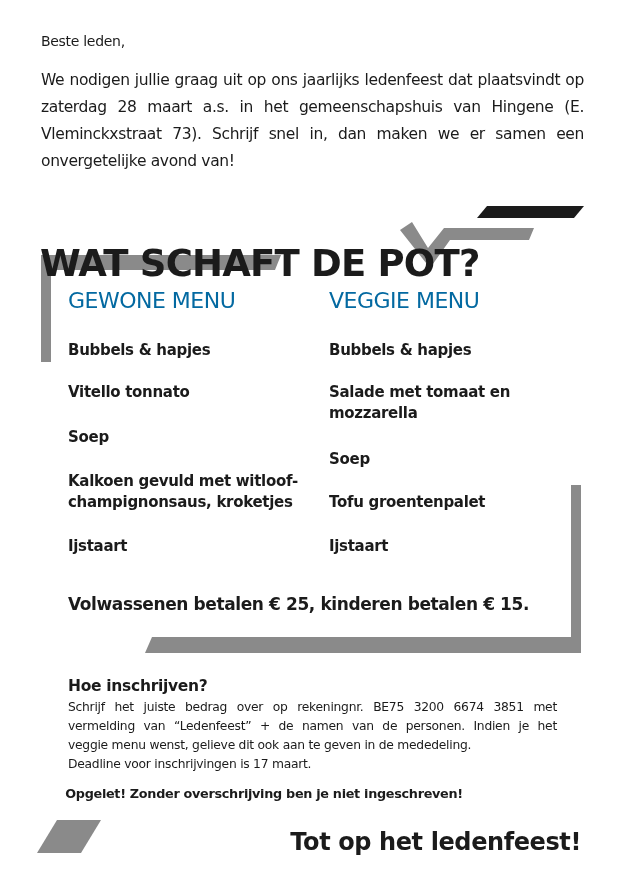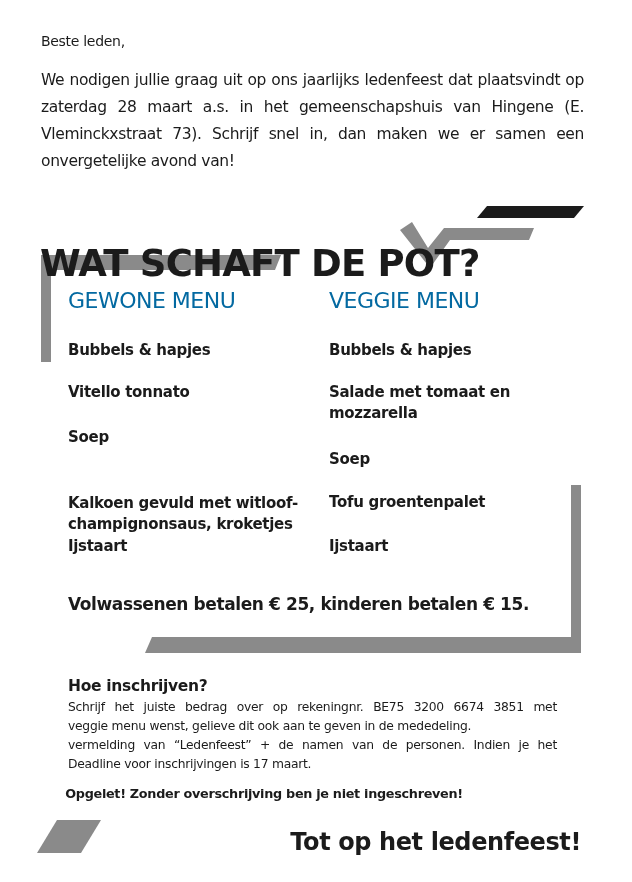--- a/index.html
+++ b/index.html
@@ -41,35 +41,35 @@
 
 <div class="abs greeting">Beste leden,</div>
 <div class="abs intro">We nodigen jullie graag uit op ons jaarlijks ledenfeest dat plaatsvindt op zaterdag 28 maart a.s. in het gemeenschapshuis van Hingene (E. Vleminckxstraat 73). Schrijf snel in, dan maken we er samen een onvergetelijke avond van!</div>
 
 <div class="abs title">WAT SCHAFT DE POT?</div>
 
 <div class="abs menu-head" style="left:68px; top:288px;">GEWONE MENU</div>
 <div class="menu-item" style="left:68px; top:340px;">Bubbels &amp; hapjes</div>
 <div class="menu-item" style="left:68px; top:382px;">Vitello tonnato</div>
 <div class="menu-item" style="left:68px; top:427px;">Soep</div>
-<div class="menu-item" style="left:68px; top:471px; width:240px;margin-top:22px;">Kalkoen gevuld met witloof-champignonsaus, kroketjes</div>
+<div class="menu-item" style="left:68px; top:471px; width:240px;">Kalkoen gevuld met witloof-champignonsaus, kroketjes</div>
 <div class="menu-item" style="left:68px; top:536px;">Ijstaart</div>
 
 <div class="abs menu-head" style="left:329px; top:288px;">VEGGIE MENU</div>
 <div class="menu-item" style="left:329px; top:340px;">Bubbels &amp; hapjes</div>
 <div class="menu-item" style="left:329px; top:382px; width:190px;">Salade met tomaat en mozzarella</div>
 <div class="menu-item" style="left:329px; top:449px;">Soep</div>
 <div class="menu-item" style="left:329px; top:492px;">Tofu groentenpalet</div>
 <div class="menu-item" style="left:329px; top:536px;">Ijstaart</div>
 
 <div class="abs price">Volwassenen betalen € 25, kinderen betalen € 15.</div>
 
 <div class="abs how-title">Hoe inschrijven?</div>
 <div class="abs how-body">
   <span style="text-align:justify; text-align-last:justify;">Schrijf het juiste bedrag over op rekeningnr. BE75 3200 6674 3851 met</span>
+  <span style="text-align:justify; text-align-last:justify;">vermelding van “Ledenfeest” + de namen van de personen. Indien je het</span>
   <span>veggie menu wenst, gelieve dit ook aan te geven in de mededeling.</span>
-  <span style="text-align:justify; text-align-last:justify;">vermelding van “Ledenfeest” + de namen van de personen. Indien je het</span>
   <span>Deadline voor inschrijvingen is 17 maart.</span>
 </div>
 
 <div class="abs warning">Opgelet! Zonder overschrijving ben je niet ingeschreven!</div>
 
 <div class="abs closing">Tot op het ledenfeest!</div>
 
 </body></html>

